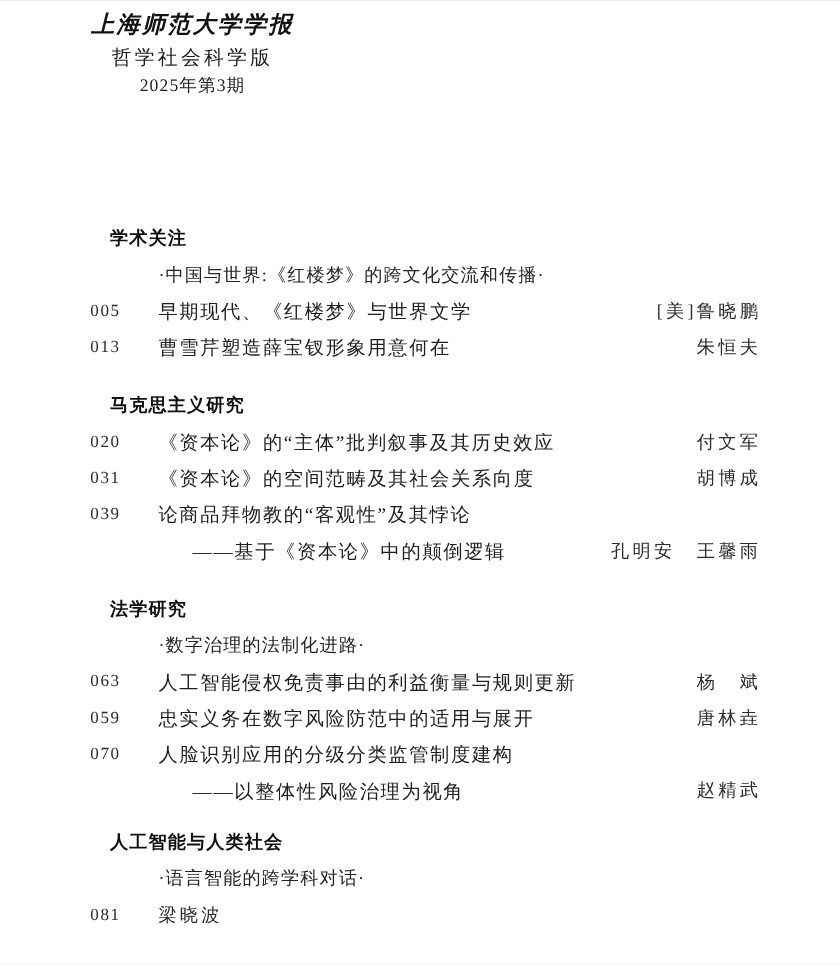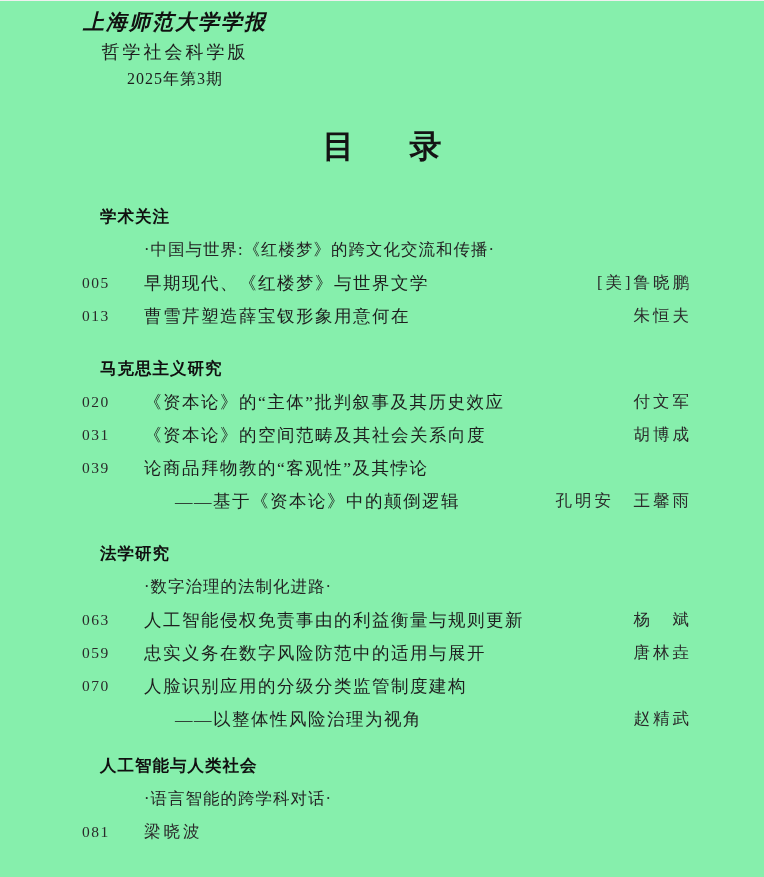--- a/index.html
+++ b/index.html
@@ -2,21 +2,21 @@
 <html><head>
 <meta charset="utf-8">
 <style>
   * { margin: 0; padding: 0; box-sizing: border-box; }
   html, body { background: #e9e9e9; }
   .page {
     position: relative;
     width: 764px;
     height: 877px;
     margin: 0 auto;
-    background: #86efac;
+    background: #ffffff;
     color: #1b1b1b;
     font-family: "Liberation Serif", "DejaVu Serif", serif;
     overflow: hidden;
     border-top: 1px solid #f0f0f0;
   }
 
   
   .masthead {
     position: absolute;
     top: 8px;
@@ -123,23 +123,20 @@
 <body>
 
 <div class="page">
 
   <div class="masthead">
     <div class="journal-name">上海师范大学学报</div>
     <div class="journal-edition">哲学社会科学版</div>
     <div class="journal-issue">2025年第3期</div>
   </div>
 
-  <div class="toc-title">
-    <span class="char1">目</span><span class="char2">录</span>
-  </div>
 
   <div class="content">
 
     <div class="section">
       <div class="row heading-row">学术关注</div>
       <div class="row topic-row">·中国与世界:《红楼梦》的跨文化交流和传播·</div>
       <div class="row">
         <span class="num">005</span>
         <span class="title">早期现代、《红楼梦》与世界文学</span>
         <span class="author">[美]鲁晓鹏</span>

